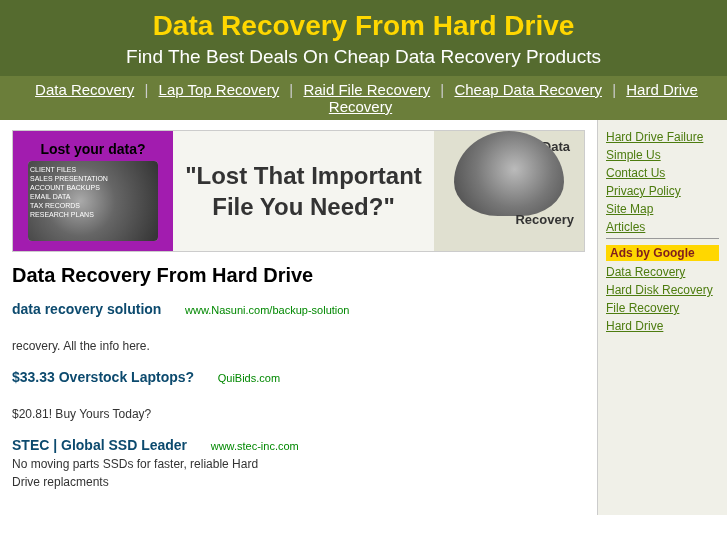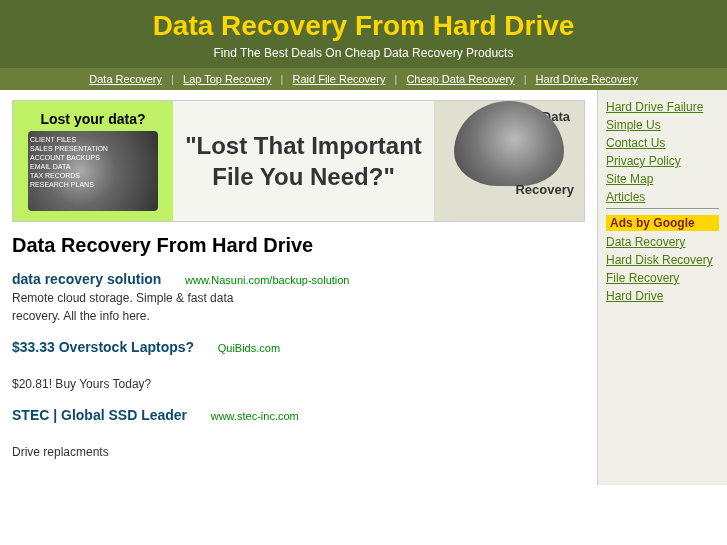--- a/index.html
+++ b/index.html
@@ -1,31 +1,31 @@
 <!DOCTYPE html>
 <html><head>
   <meta charset="utf-8">
   <style>
     * { margin: 0; padding: 0; box-sizing: border-box; }
     body { font-family: Arial, sans-serif; font-size: 13px; background: #fff; width: 727px; }
 
     #header { background: #556b2f; padding: 10px 0 8px; text-align: center; }
     #header h1 { color: #ffd700; font-size: 28px; font-weight: bold; }
-    #header h2 { color: #fff; font-size: 12px; font-weight: normal; margin-top: 4px; }
+    #header h2 { color: #fff; font-size: 19px; font-weight: normal; margin-top: 4px; }
 
-    #nav-bar { background: #6b7e3a; padding: 5px 0; text-align: center; font-size: 11px; }
+    #nav-bar { background: #6b7e3a; padding: 5px 0; text-align: center; font-size: 15px; }
     #nav-bar a { color: #fff; text-decoration: underline; margin: 0 6px; }
     #nav-bar span.sep { color: #ccc; }
 
     #main-wrapper { display: flex; }
 
     #content { flex: 1; padding: 10px 12px; }
 
     #banner { display: flex; align-items: center; border: 1px solid #ccc; background: #f5f5f0; margin-bottom: 12px; min-height: 120px; }
-    #banner-left { width: 160px; min-height: 120px; background: #bef264; display: flex; flex-direction: column; align-items: center; justify-content: center; padding: 6px; position: relative; }
+    #banner-left { width: 160px; min-height: 120px; background: #a21caf; display: flex; flex-direction: column; align-items: center; justify-content: center; padding: 6px; position: relative; }
     #banner-left .lost-text { font-size: 14px; font-weight: bold; color: #000; text-align: center; margin-bottom: 4px; }
     .hd-img { width: 130px; height: 80px; background: #888; border-radius: 4px; position: relative; overflow: hidden; }
     .hd-img-inner { width: 100%; height: 100%; background: radial-gradient(circle at 40% 50%, #aaa 0%, #666 40%, #333 100%); border-radius: 4px; }
     .hd-label-overlay { position: absolute; top: 4px; left: 2px; font-size: 7px; color: #fff; line-height: 1.3; }
 
     #banner-center { flex: 1; text-align: center; padding: 10px; }
     #banner-center .quote { font-size: 24px; font-weight: bold; color: #333; line-height: 1.3; }
 
     #banner-right { width: 150px; min-height: 120px; background: #e0e0d0; display: flex; flex-direction: column; align-items: center; justify-content: flex-start; position: relative; }
     .hd-right-img { width: 110px; height: 85px; background: radial-gradient(circle at 55% 45%, #bbb 0%, #777 50%, #444 100%); border-radius: 50% 50% 40% 40%/60% 60% 40% 40%; position: relative; }
@@ -87,39 +87,39 @@
         <span class="recovery-label">Recovery</span>
       </div>
     </div>
 
     <div id="page-heading">Data Recovery From Hard Drive</div>
 
     <div class="ad-item">
       <span class="ad-title">data recovery solution</span>
       <span class="ad-url">www.Nasuni.com/backup-solution</span>
       <div class="ad-desc">
-        <span>Remote cloud storage. Simple &amp; fast data</span><br>
+        <br>
         <span>recovery. All the info here.</span>
       </div>
     </div>
 
     <div class="ad-item">
       <span class="ad-title">$33.33 Overstock Laptops?</span>
       <span class="ad-url">QuiBids.com</span>
       <div class="ad-desc">
         <br>
         <span>$20.81! Buy Yours Today?</span>
       </div>
     </div>
 
     <div class="ad-item">
       <span class="ad-title">STEC | Global SSD Leader</span>
       <span class="ad-url">www.stec-inc.com</span>
       <div class="ad-desc">
-        <br>
+        <span>No moving parts SSDs for faster, reliable Hard</span><br>
         <span>Drive replacments</span>
       </div>
     </div>
 
   </div>
 
   <div id="sidebar">
     <a class="sidebar-link">Hard Drive Failure</a>
     <a class="sidebar-link">Simple Us</a>
     <a class="sidebar-link">Contact Us</a>

